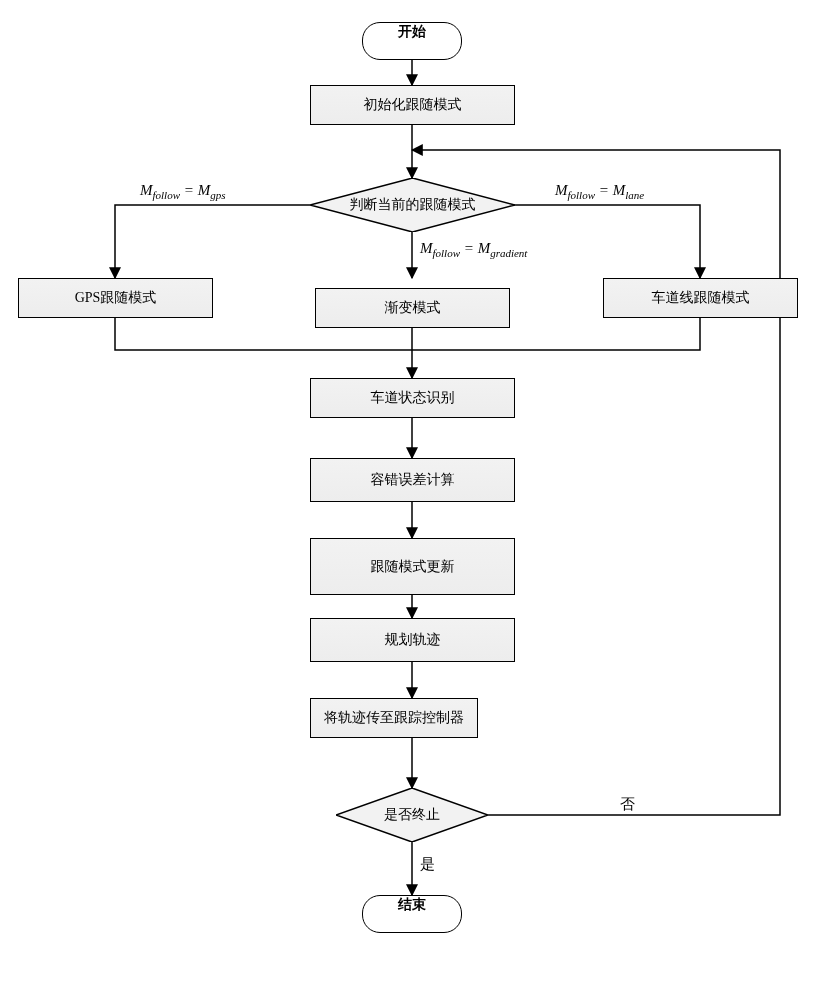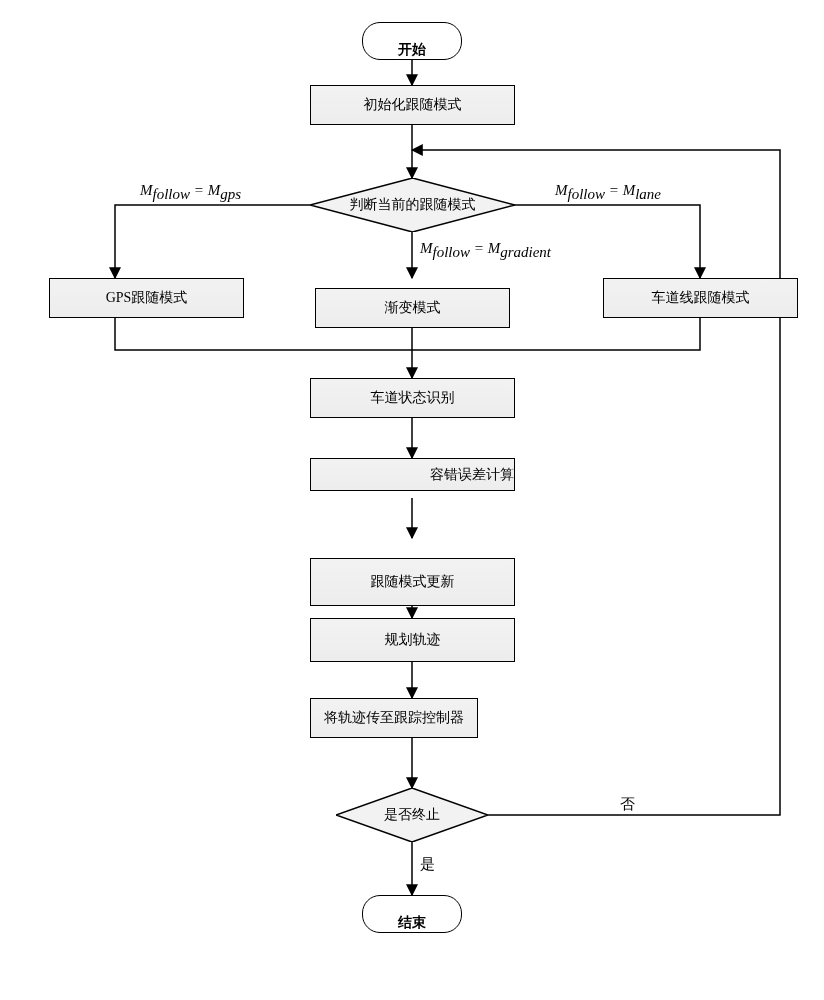--- a/index.html
+++ b/index.html
@@ -14,21 +14,21 @@
       font-size: 14px;
       background: #fff;
       position: relative;
     }
     .rounded-box {
       position: absolute;
       border: 1.5px solid #000;
       border-radius: 18px;
       background: #fff;
       display: flex;
-      align-items: flex-end;
+      align-items: flex-start;
       justify-content: center;
       font-weight: bold;
     }
     .rect-box {
       position: absolute;
       border: 1.5px solid #000;
       background: linear-gradient(#f2f2f2,#ededed);
       display: flex;
       align-items: center;
       justify-content: center;
@@ -60,21 +60,21 @@
       justify-content: center;
     }
     .label {
       position: absolute;
       font-family: "Times New Roman", serif;
       font-style: italic;
       font-size: 15px;
       white-space: nowrap;
     }
     .sub {
-      font-size: 15px;
+      font-size: 11px;
       vertical-align: sub;
     }
     .ch {
       font-style: normal;
       font-family: "SimSun","宋体",serif;
     }
     svg.connector {
       position: absolute;
       top: 0;
       left: 0;
@@ -139,41 +139,41 @@
   <div class="diamond">
     <svg viewBox="0 0 205 54" preserveAspectRatio="none">
       <polygon points="102.5,0 205,27 102.5,54 0,27" fill="#f2f2f2" stroke="#000" stroke-width="1.5"></polygon>
     </svg>
     <div class="diamond-label">
         <span>判断当前的跟随模式</span>
       </div>
   </div>
 </div>
 
-<div class="rect-box" style="left:18px; top:278px; width:195px; height:40px;margin-left:31px;">
+<div class="rect-box" style="left:18px; top:278px; width:195px; height:40px;">
   <span>GPS跟随模式</span>
 </div>
 
 <div class="rect-box" style="left:315px; top:288px; width:195px; height:40px;">
   <span>渐变模式</span>
 </div>
 
 <div class="rect-box" style="left:603px; top:278px; width:195px; height:40px;">
   <span>车道线跟随模式</span>
 </div>
 
 <div class="rect-box" style="left:310px; top:378px; width:205px; height:40px;">
   <span>车道状态识别</span>
 </div>
 
-<div class="rect-box" style="left:310px; top:458px; width:205px; height:33px;justify-content:flex-end;">
+<div class="rect-box" style="left:310px; top:458px; width:205px; height:44px;">
   <span>容错误差计算</span>
 </div>
 
-<div class="rect-box" style="left:310px; top:538px; width:205px; height:48px;margin-top:20px;">
+<div class="rect-box" style="left:310px; top:538px; width:205px; height:57px;">
   <span>跟随模式更新</span>
 </div>
 
 <div class="rect-box" style="left:310px; top:618px; width:205px; height:44px;">
   <span>规划轨迹</span>
 </div>
 
 <div class="rect-box" style="left:310px; top:698px; width:168px; height:40px;">
   <span>将轨迹传至跟踪控制器</span>
 </div>

